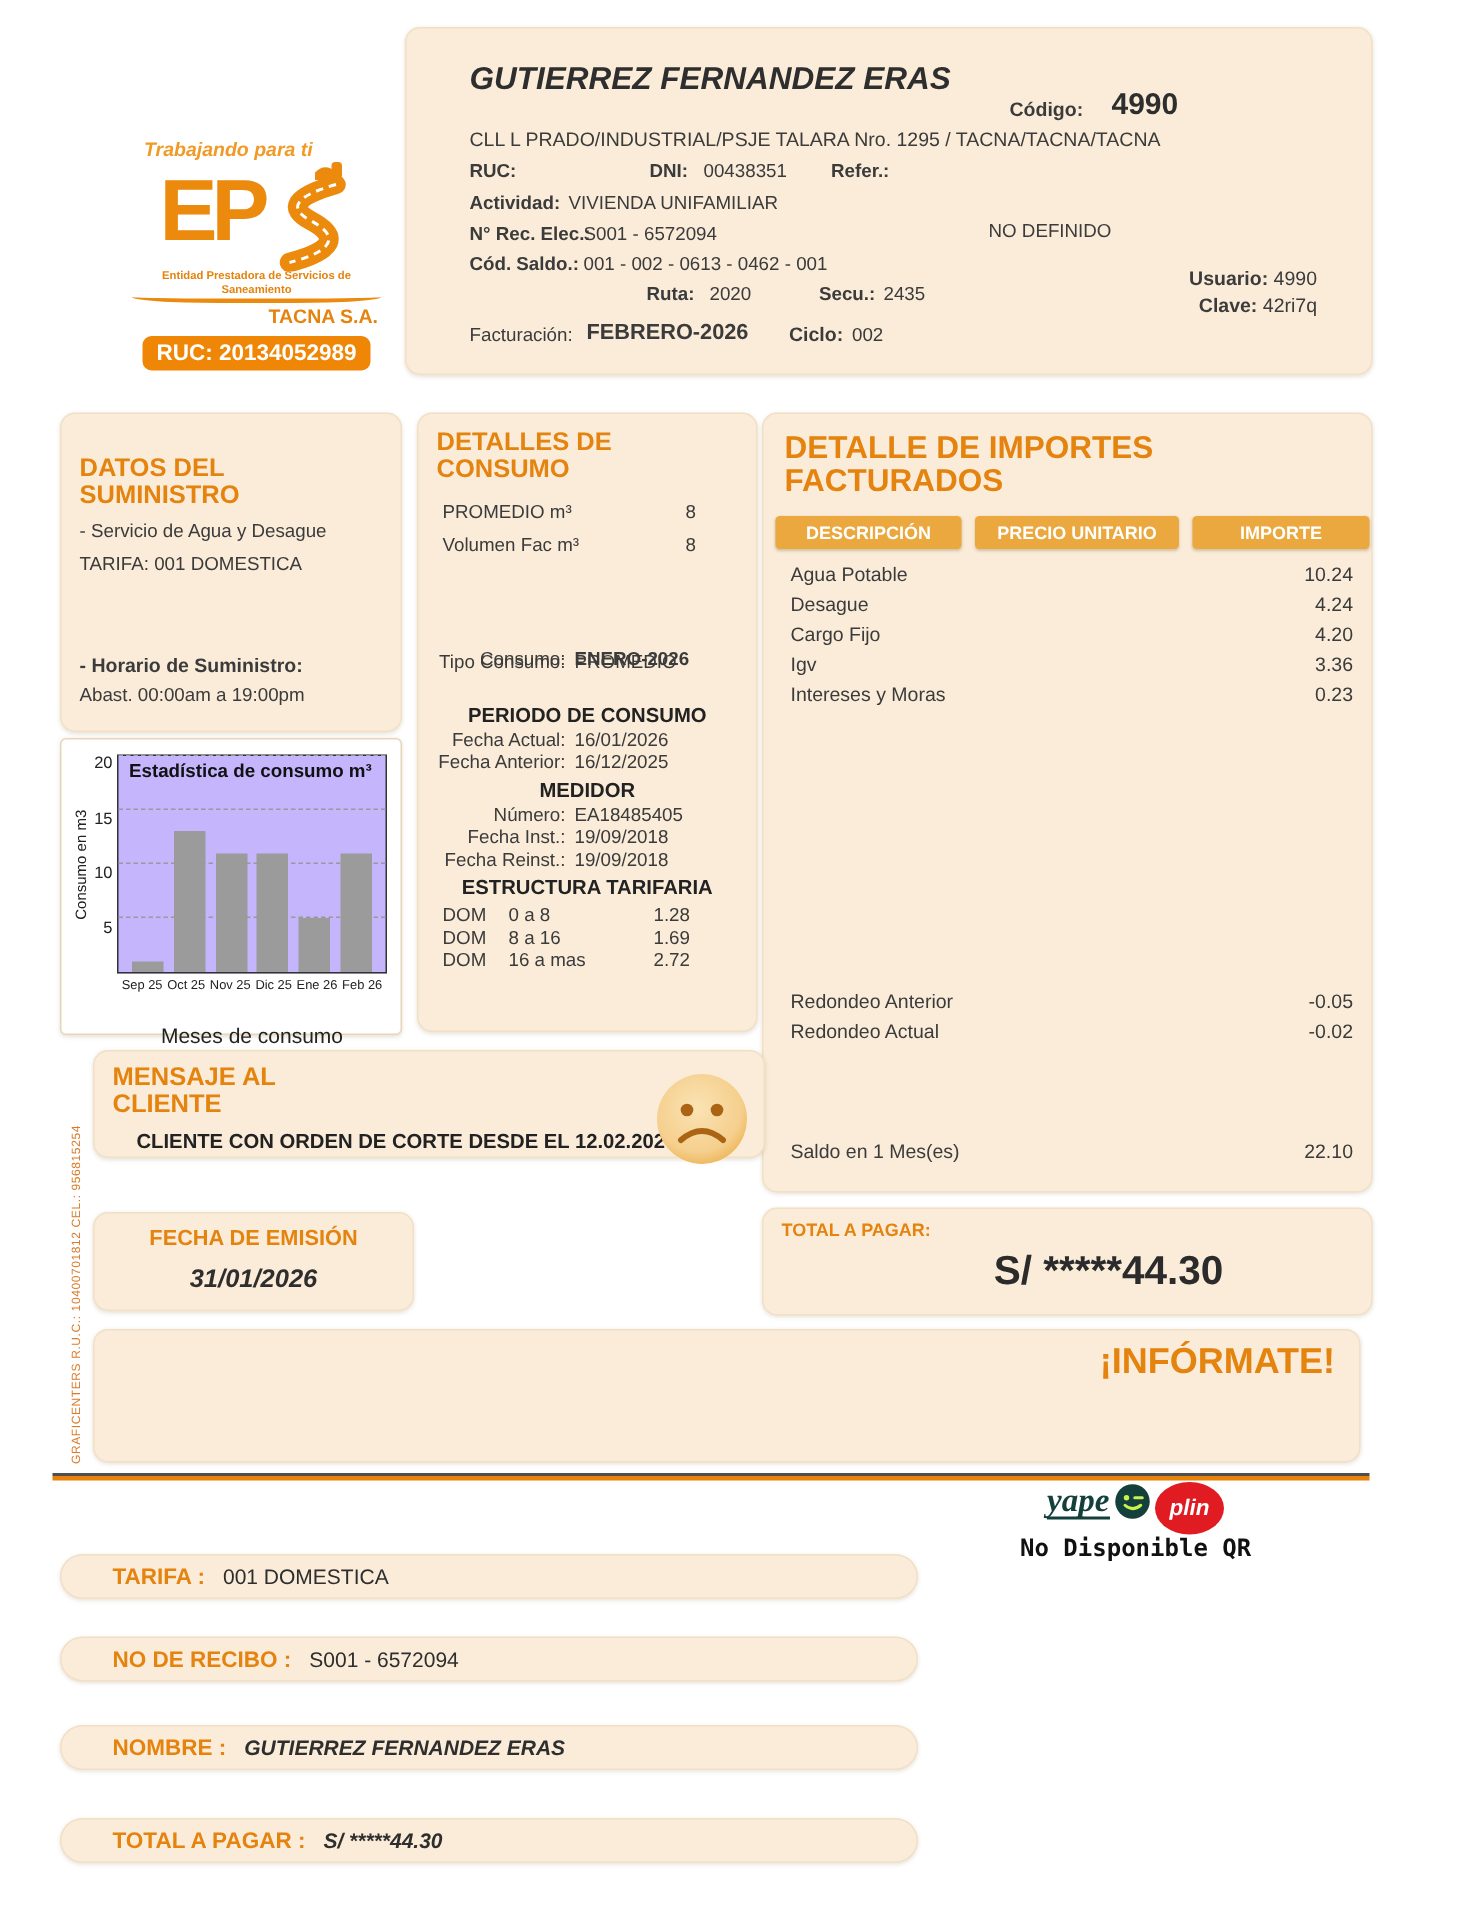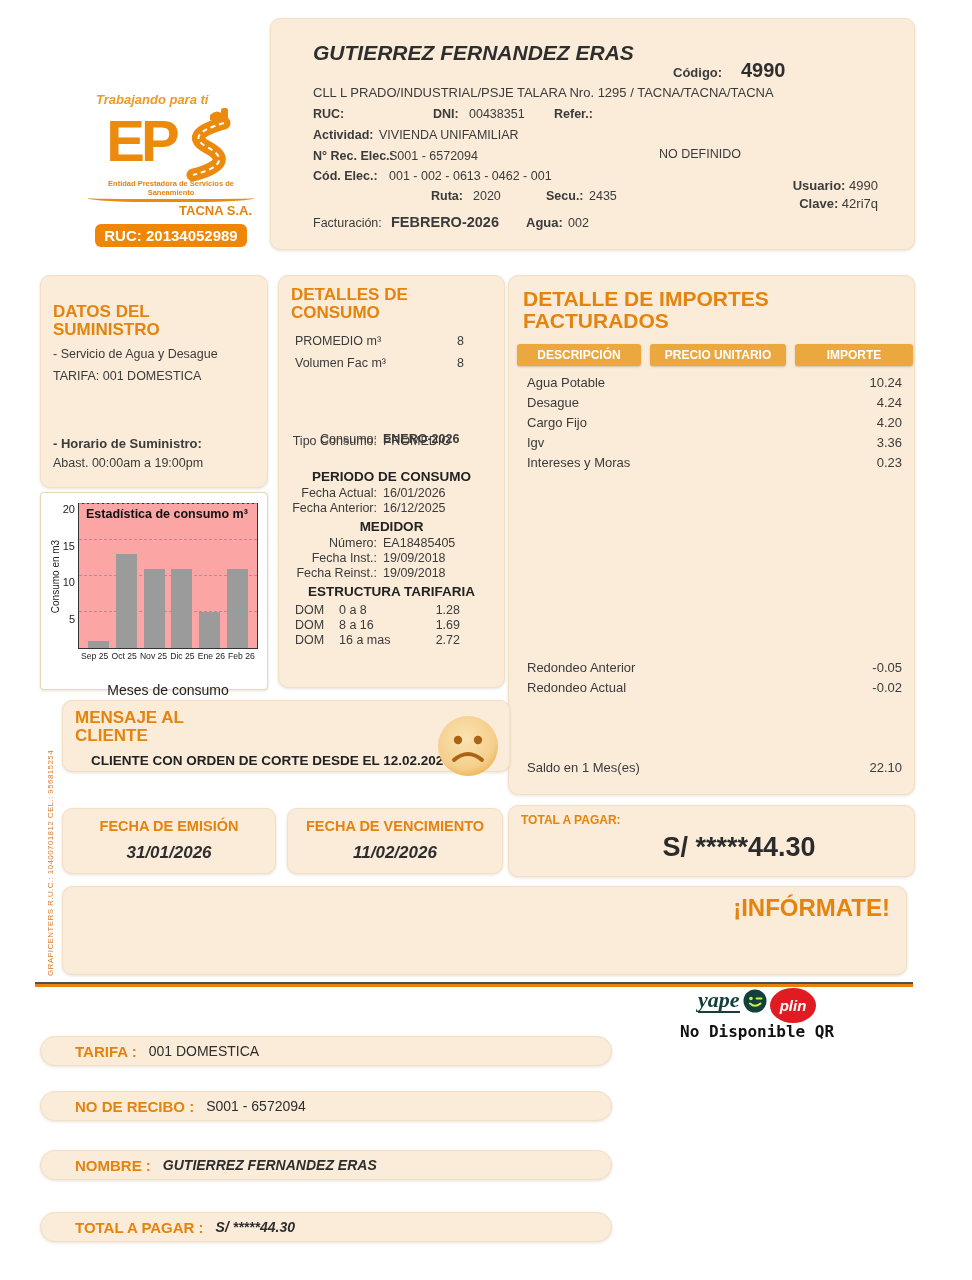--- a/index.html
+++ b/index.html
@@ -38,21 +38,21 @@
   
   .datos-box { left:40px; top:275px; width:228px; height:213px; padding:27px 12px; }
   .datos-title { font-size:17px; width:140px; }
   .datos-line { font-size:12.5px; margin-top:8px; }
   .datos-horario-label { position:absolute; left:12px; top:160px; font-size:13px; font-weight:bold; }
   .datos-horario-value { position:absolute; left:12px; top:180px; font-size:12.5px; }
 
   
   .chart-box { left:40px; top:492px; width:228px; height:198px; background:#ffffff; border:1px solid #e7d6ba; border-radius:4px; box-shadow:0 1px 3px rgba(120,90,40,.18); position:absolute; }
   .chart-ylabel { position:absolute; left:-26px; top:78px; transform:rotate(-90deg); font-size:10px; color:#222; width:80px; text-align:center; }
-  .chart-plot { position:absolute; left:37px; top:10px; width:180px; height:146px; border:1px solid #333; background:#fca5a5; }
+  .chart-plot { position:absolute; left:37px; top:10px; width:180px; height:146px; border:1px solid #333; background:#c4b5fd; }
   .chart-title { position:absolute; left:7px; top:3px; font-size:12.5px; font-weight:bold; color:#111; white-space:nowrap; }
   .gridline { position:absolute; left:0; right:0; border-top:1px dashed #9a9a9a; height:0; }
   .ytick { position:absolute; width:22px; text-align:right; font-size:11px; color:#222; transform:translateY(6px); }
   .chart-yticks { position:absolute; left:12px; top:10px; height:146px; width:22px; }
   .chart-bars { position:absolute; left:0; right:0; bottom:0; top:0; display:flex; align-items:flex-end; justify-content:space-evenly; padding:0 2px; }
   .bar { width:21px; background:#9b9b9b; }
   .chart-xlabels { position:absolute; left:37px; top:158px; width:180px; display:flex; justify-content:space-evenly; }
   .chart-xlabels span { font-size:8.6px; color:#222; white-space:nowrap; }
   .chart-xtitle { position:absolute; left:37px; top:189px; width:180px; text-align:center; font-size:14px; color:#222; }
 
@@ -152,36 +152,36 @@
     <span class="abs hb-row" style="left:198px; top:88px;">00438351</span>
     <span class="abs hb-row lab" style="left:283px; top:88px;">Refer.:</span>
 
     <span class="abs hb-row lab" style="left:42px; top:109px;">Actividad:</span>
     <span class="abs hb-row" style="left:108px; top:109px;">VIVIENDA UNIFAMILIAR</span>
 
     <span class="abs hb-row lab" style="left:42px; top:130px;">N° Rec. Elec.:</span>
     <span class="abs hb-row" style="left:118px; top:130px;">S001 - 6572094</span>
     <span class="abs hb-row" style="left:388px; top:128px;text-align:right;">NO DEFINIDO</span>
 
-    <span class="abs hb-row lab" style="left:42px; top:150px;">Cód. Elec.:</span>
+    <span class="abs hb-row lab" style="left:42px; top:150px;">Cód. Saldo.:</span>
     <span class="abs hb-row" style="left:118px; top:150px;">001 - 002 - 0613 - 0462 - 001</span>
 
     <span class="abs hb-row lab" style="left:160px; top:170px;">Ruta:</span>
     <span class="abs hb-row" style="left:202px; top:170px;">2020</span>
     <span class="abs hb-row lab" style="left:275px; top:170px;">Secu.:</span>
     <span class="abs hb-row" style="left:318px; top:170px;">2435</span>
 
     <div class="abs hb-usuario">
       <div><span class="lab">Usuario:</span> <span>4990</span></div>
       <div><span class="lab">Clave:</span> <span>42ri7q</span></div>
     </div>
 
     <span class="abs hb-fact-label">Facturación:</span>
     <span class="abs hb-fact-value">FEBRERO-2026</span>
-    <span class="abs hb-ciclo-label">Agua:</span>
+    <span class="abs hb-ciclo-label">Ciclo:</span>
     <span class="abs hb-ciclo-value">002</span>
   </div>
 
   <div class="box datos-box">
     <div class="otitle datos-title">DATOS DEL SUMINISTRO</div>
     <div class="datos-line">- Servicio de Agua y Desague</div>
     <div class="datos-line">TARIFA: 001 DOMESTICA</div>
     <div class="datos-horario-label">- Horario de Suministro:</div>
     <div class="datos-horario-value">Abast. 00:00am a 19:00pm</div>
   </div>
@@ -348,24 +348,20 @@
       <circle cx="23" cy="27" r="4.2" fill="#aa6413"></circle>
       <circle cx="43" cy="27" r="4.2" fill="#aa6413"></circle>
       <path d="M19 47 Q33 35 47 47" stroke="#aa6413" stroke-width="4" fill="none" stroke-linecap="round"></path>
     </svg>
   </div>
 
   <div class="box emision-box">
     <div class="otitle fecha-title">FECHA DE EMISIÓN</div>
     <div class="fecha-value">31/01/2026</div>
   </div>
-  <div class="box venc-box">
-    <div class="otitle fecha-title">FECHA DE VENCIMIENTO</div>
-    <div class="fecha-value">11/02/2026</div>
-  </div>
 
   <div class="box totalpagar-box">
     <div class="otitle tp-label">TOTAL A PAGAR:</div>
     <div class="tp-value">S/ *****44.30</div>
   </div>
 
   <div class="box informate-box">
     <div class="otitle informate-title">¡INFÓRMATE!</div>
   </div>
 

